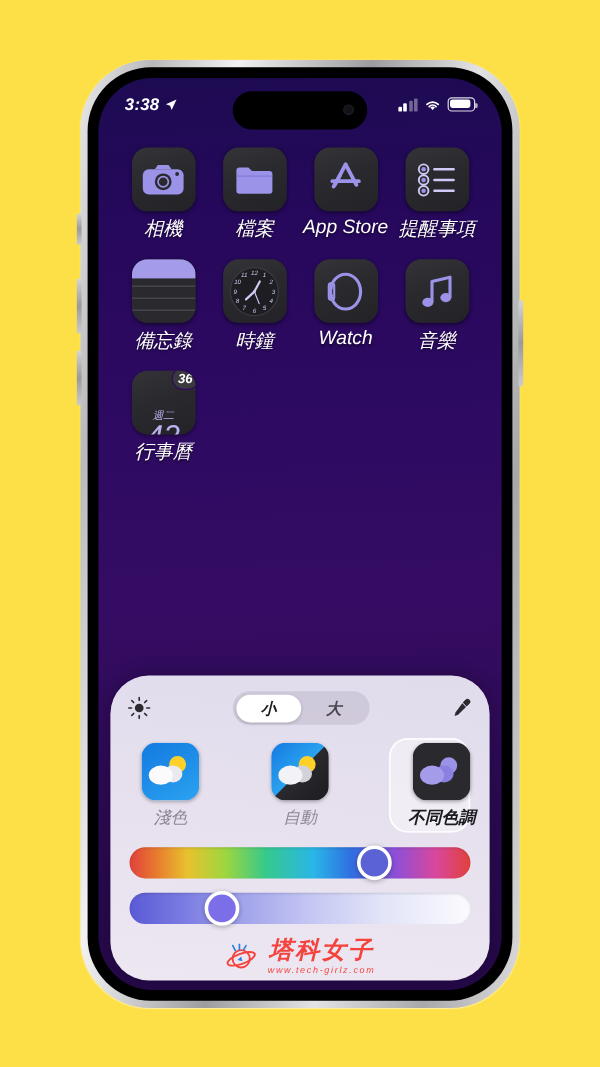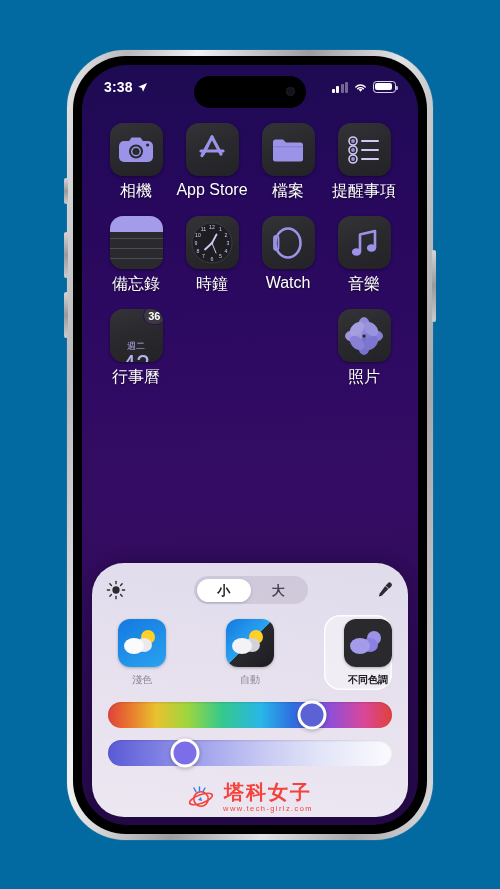--- a/index.html
+++ b/index.html
@@ -1,20 +1,20 @@
 <!DOCTYPE html>
 <html><head>
 <meta charset="utf-8">
 <style>
   * { margin:0; padding:0; box-sizing:border-box; }
   html,body{
     width:500px; height:889px; background:#000; overflow:hidden;
     font-family:"Liberation Sans","DejaVu Sans",sans-serif;
   }
-  #stage{ position:relative; width:500px; height:889px; background:#0369a1; }
+  #stage{ position:relative; width:500px; height:889px; background:#fde047;font-style:italic; }
 
   
   .phone-frame{
     position:absolute; left:67px; top:50px; width:366px; height:790px;
     border-radius:58px;
     background:linear-gradient(100deg,#e9e9ea 0%,#b9b9bc 12%,#f2f2f3 26%,#9d9da1 48%,#e3e3e5 66%,#a8a8ac 84%,#dcdcde 100%);
     box-shadow:0 0 1px rgba(255,255,255,.5);
   }
   .phone-bezel{
     position:absolute; left:73px; top:56px; width:354px; height:778px;
@@ -108,21 +108,21 @@
   .seg-item.active{ background:#fff; color:#1c1c1e;
     box-shadow:0 1px 3px rgba(0,0,0,.18); }
 
   .themes{ display:flex; justify-content:space-between; margin-top:10px; padding:0 2px; }
   .theme{ width:68px; display:flex; flex-direction:column; align-items:center;
           border-radius:16px; padding:4px 0 3px; }
   .theme.selected{ background:rgba(255,255,255,.42);
                    box-shadow:0 0 0 1.5px rgba(255,255,255,.85) inset;padding-left:20px; }
   .theme-icon{ position:relative; width:48px; height:48px; border-radius:12px; overflow:hidden;
                box-shadow:0 1px 3px rgba(0,0,0,.28); }
-  .theme-label{ margin-top:6px; font-size:10px; color:#8b8595; white-space:nowrap; }
+  .theme-label{ margin-top:6px; font-size:14px; color:#8b8595; white-space:nowrap; }
   .theme.selected .theme-label{ color:#1c1c1e; font-weight:bold; }
 
   .sliders{ margin-top:12px; padding:0 2px; }
   .slider{ position:relative; height:26px; border-radius:13px; margin-bottom:12px;
            box-shadow:inset 0 1px 2px rgba(0,0,0,.12); }
   .slider-hue{
     background:linear-gradient(90deg,#e0413c 0%,#e87b2e 8%,#e8c22e 17%,#9ed63e 28%,
       #36c98c 40%,#29b6e8 54%,#2f6fe0 65%,#8e4fd8 78%,#d9479b 90%,#e0413c 100%);
   }
   .slider-tint{
@@ -201,38 +201,38 @@
               <circle cx="18" cy="15.5" r="5" fill="#9b93e8"></circle>
               <circle cx="18" cy="15.5" r="3.6" fill="#2a2a2e"></circle>
               <circle cx="29.6" cy="9" r="1.6" fill="#2a2a2e"></circle>
             </svg>
           </div>
           <span class="applabel">相機</span>
         </div>
 
         <div class="cell">
           <div class="appicon">
+            <svg width="36" height="30" viewBox="0 0 36 30">
+              <path d="M3 7 a2.5 2.5 0 0 1 2.5-2.5 H13 l3 3 h14.5 a2.5 2.5 0 0 1 2.5 2.5 V24 a2.5 2.5 0 0 1-2.5 2.5 H5.5 A2.5 2.5 0 0 1 3 24 Z" fill="#9b93e8"></path>
+              <path d="M3 11 h30 v1.5 H3 Z" fill="#7d74d8" opacity=".55"></path>
+            </svg>
+          </div>
+          <span class="applabel">檔案</span>
+        </div>
+
+        <div class="cell">
+          <div class="appicon">
             <svg width="34" height="34" viewBox="0 0 34 34">
               <path d="M17 4 L8 21" stroke="#9b93e8" stroke-width="3.2" stroke-linecap="round"></path>
               <path d="M17 4 L26 21" stroke="#9b93e8" stroke-width="3.2" stroke-linecap="round"></path>
               <path d="M12.4 13 L7 22.5" stroke="#9b93e8" stroke-width="3.2" stroke-linecap="round"></path>
               <path d="M6 18 H28" stroke="#9b93e8" stroke-width="3.2" stroke-linecap="round"></path>
             </svg>
           </div>
           <span class="applabel">App Store</span>
-        </div>
-
-        <div class="cell">
-          <div class="appicon">
-            <svg width="36" height="30" viewBox="0 0 36 30">
-              <path d="M3 7 a2.5 2.5 0 0 1 2.5-2.5 H13 l3 3 h14.5 a2.5 2.5 0 0 1 2.5 2.5 V24 a2.5 2.5 0 0 1-2.5 2.5 H5.5 A2.5 2.5 0 0 1 3 24 Z" fill="#9b93e8"></path>
-              <path d="M3 11 h30 v1.5 H3 Z" fill="#7d74d8" opacity=".55"></path>
-            </svg>
-          </div>
-          <span class="applabel">檔案</span>
         </div>
 
         <div class="cell">
           <div class="appicon">
             <svg width="38" height="30" viewBox="0 0 38 30">
               <circle cx="8" cy="6" r="4" fill="none" stroke="#cfcaf5" stroke-width="1.6"></circle>
               <circle cx="8" cy="6" r="1.9" fill="#9b93e8"></circle>
               <rect x="16" y="5" width="18" height="2" rx="1" fill="#cfcaf5"></rect>
               <circle cx="8" cy="15" r="4" fill="none" stroke="#cfcaf5" stroke-width="1.6"></circle>
               <circle cx="8" cy="15" r="1.9" fill="#9b93e8"></circle>
@@ -319,38 +319,20 @@
               <span class="cal-num">42</span>
             </div>
             <span class="badge">36</span>
           </div>
           <span class="applabel">行事曆</span>
         </div>
 
         <div class="cell spacer"></div>
         <div class="cell spacer"></div>
 
-        <div class="cell">
-          <div class="appicon">
-            <svg width="42" height="42" viewBox="0 0 42 42">
-              <g opacity=".92">
-                <ellipse cx="21" cy="11" rx="6" ry="9" fill="#9b93e8"></ellipse>
-                <ellipse cx="21" cy="31" rx="6" ry="9" fill="#8179d9"></ellipse>
-                <ellipse cx="11" cy="21" rx="9" ry="6" fill="#a8a1ee"></ellipse>
-                <ellipse cx="31" cy="21" rx="9" ry="6" fill="#8f87e2"></ellipse>
-                <ellipse cx="14" cy="14" rx="8.5" ry="5.6" fill="#b0a9f0" transform="rotate(-45 14 14)"></ellipse>
-                <ellipse cx="28" cy="28" rx="8.5" ry="5.6" fill="#857de0" transform="rotate(-45 28 28)"></ellipse>
-                <ellipse cx="28" cy="14" rx="5.6" ry="8.5" fill="#a39bec" transform="rotate(-45 28 14)"></ellipse>
-                <ellipse cx="14" cy="28" rx="5.6" ry="8.5" fill="#9289e4" transform="rotate(-45 14 28)"></ellipse>
-              </g>
-              <circle cx="21" cy="21" r="1.6" fill="#2a2a2e"></circle>
-            </svg>
-          </div>
-          <span class="applabel">照片</span>
-        </div>
       </div>
     </div>
 
     <div class="panel">
 
       <div class="panel-head">
         <svg class="sun-icon" viewBox="0 0 22 22">
           <circle cx="11" cy="11" r="4" fill="#2c2930"></circle>
           <g stroke="#2c2930" stroke-width="1.5" stroke-linecap="round">
             <path d="M11 1.5 V4"></path>

